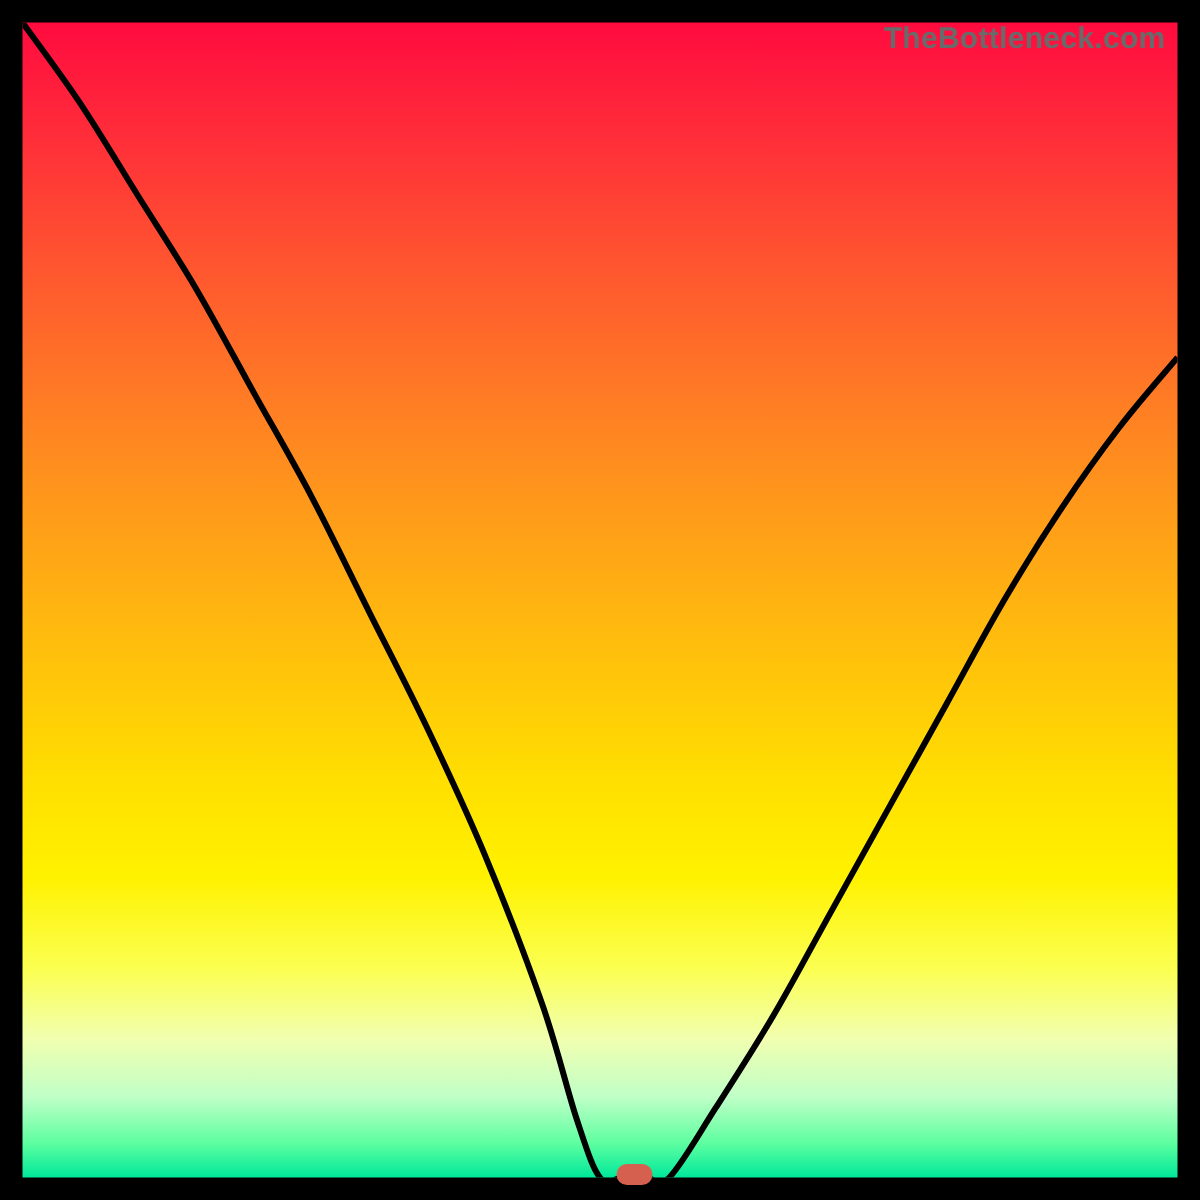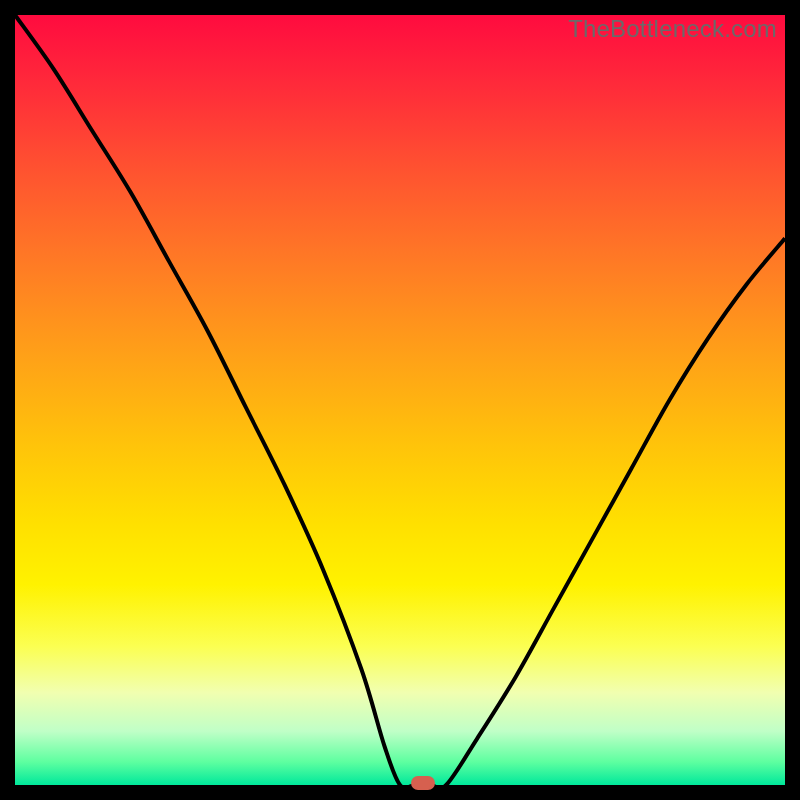--- a/index.html
+++ b/index.html
@@ -35,22 +35,22 @@
       #fbff52 82%,
       #f1ffb0 88%,
       #c0ffc7 93%,
       #5effa0 97%,
       #00e89b 100%);
   }
   .watermark {
     position: absolute;
     top: 0;
     right: 8px;
-    font-size: 24px;
-    font-weight: 400;
+    font-size: 20px;
+    font-weight: 700;
     color: #6a6a6a;
     letter-spacing: 0.2px;
     user-select: none;
   }
   svg.curve {
     position: absolute;
     left: 0;
     top: 0;
     width: 770px;
     height: 770px;

